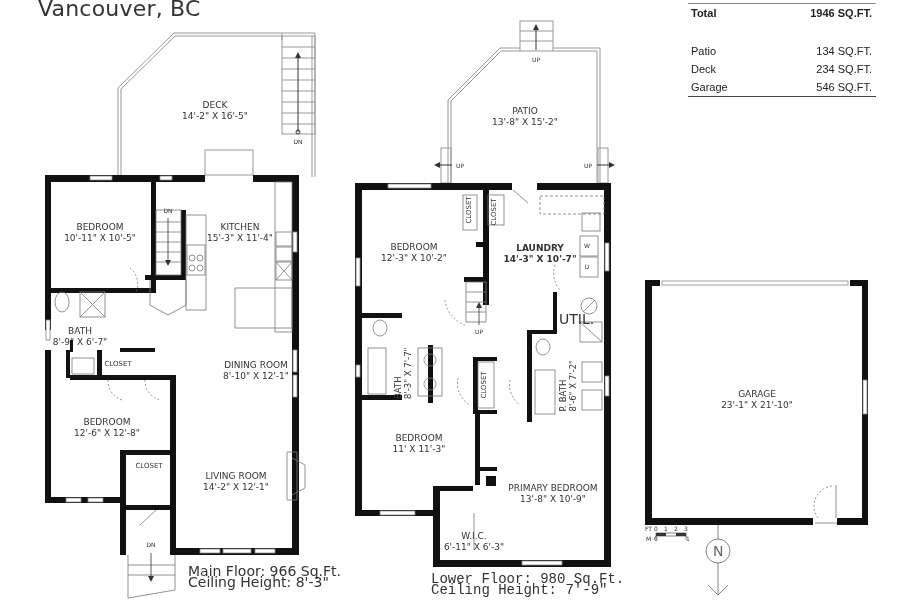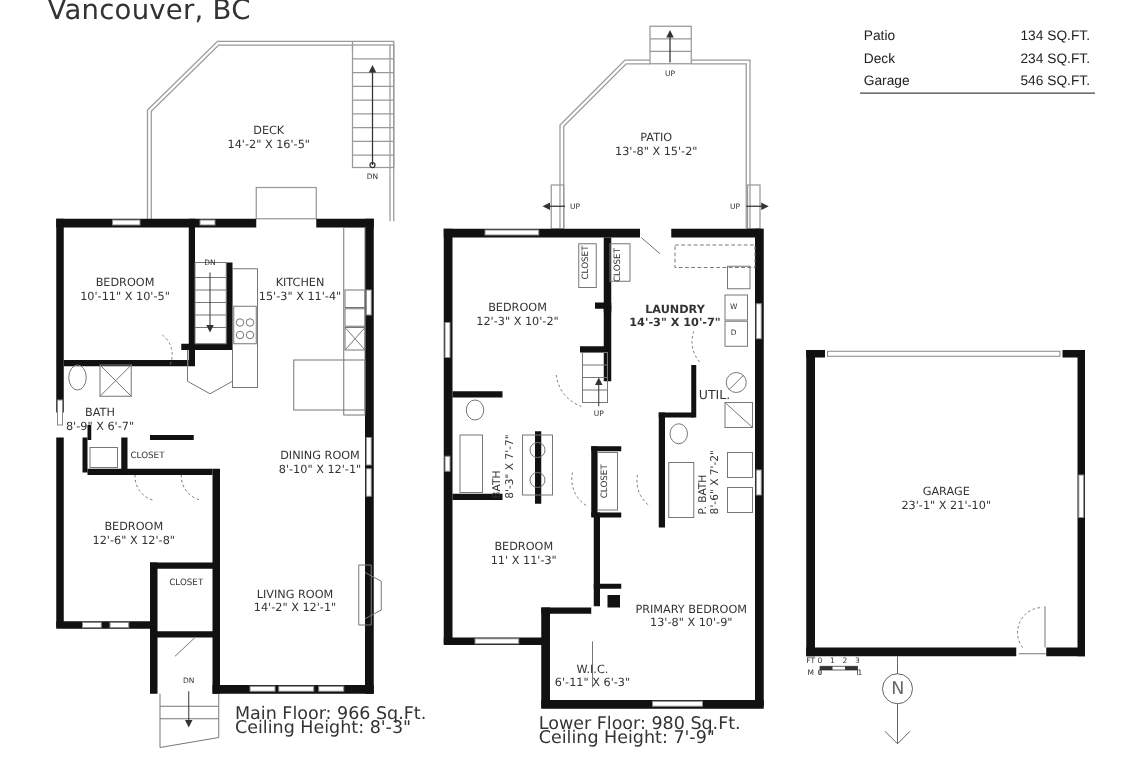--- a/index.html
+++ b/index.html
@@ -18,20 +18,24 @@
   .area-top{border-top:1px solid #888;margin-top:3px;}
   .spacer{height:20px;}
   .rule{border-top:1px solid #444;}
 </style>
 </head>
 <body>
 
 <div class="title">Vancouver, BC</div>
 
 <div class="area-table">
+  <div class="area-row bold area-top">
+    <span>Total</span>
+    <span>1946 SQ.FT.</span>
+  </div>
   <div class="spacer"></div>
   <div class="area-row">
     <span>Patio</span>
     <span>134 SQ.FT.</span>
   </div>
   <div class="area-row">
     <span>Deck</span>
     <span>234 SQ.FT.</span>
   </div>
   <div class="area-row">
@@ -299,35 +303,35 @@
 <div class="small" style="left:536px;top:56px;">UP</div>
 <div class="lbl" style="left:525px;top:106px;"><span>PATIO</span><span class="dim">13'-8" X 15'-2"</span></div>
 <div class="small" style="left:460px;top:162px;">UP</div>
 <div class="small" style="left:588px;top:162px;">UP</div>
 <div class="lbl" style="left:414px;top:242px;"><span>BEDROOM</span><span class="dim">12'-3" X 10'-2"</span></div>
 <div class="vlbl" style="left:455px;top:205px;font-size:7px;">CLOSET</div>
 <div class="vlbl" style="left:480px;top:207px;font-size:7px;">CLOSET</div>
 <div class="lbl" style="left:540px;top:243px;font-weight:bold;"><span>LAUNDRY</span><span class="dim">14'-3" X 10'-7"</span></div>
 <div class="small" style="left:587px;top:242px;font-size:6px;">W</div>
 <div class="small" style="left:587px;top:263px;font-size:6px;">D</div>
-<div class="tiny" style="left:559px;top:311px;font-size:10px;">UTIL.</div>
+<div class="tiny" style="left:559px;top:311px;font-size:14px;">UTIL.</div>
 <div class="small" style="left:479px;top:328px;">UP</div>
 <div class="vlbl" style="left:378px;top:364px;width:50px;">
     <div>BATH</div>
     <div>8'-3" X 7'-7"</div>
   </div>
 <div class="vlbl" style="left:470px;top:380px;font-size:7px;">CLOSET</div>
 <div class="vlbl" style="left:540px;top:374px;width:55px;">
     <div>P. BATH</div>
     <div>8'-6" X 7'-2"</div>
   </div>
 <div class="lbl" style="left:419px;top:433px;"><span>BEDROOM</span><span class="dim">11' X 11'-3"</span></div>
 <div class="lbl" style="left:553px;top:483px;"><span>PRIMARY BEDROOM</span><span class="dim">13'-8" X 10'-9"</span></div>
 <div class="lbl" style="left:474px;top:531px;"><span>W.I.C.</span><span class="dim">6'-11" X 6'-3"</span></div>
-<div class="floorinfo" style="left:431px;top:574px;">
+<div class="floorinfo" style="left:431px;top:574px;font-family:Liberation Mono, monospace;">
     <div>Lower Floor: 980 Sq.Ft.</div>
     <div>Ceiling Height: 7'-9"</div>
   </div>
 
 <div class="lbl" style="left:757px;top:389px;"><span>GARAGE</span><span class="dim">23'-1" X 21'-10"</span></div>
 
 <div class="tiny" style="left:645px;top:525px;font-size:6px;">FT</div>
 <div class="tiny" style="left:654px;top:525px;font-size:6px;">0</div>
 <div class="tiny" style="left:664px;top:525px;font-size:6px;">1</div>
 <div class="tiny" style="left:674px;top:525px;font-size:6px;">2</div>

